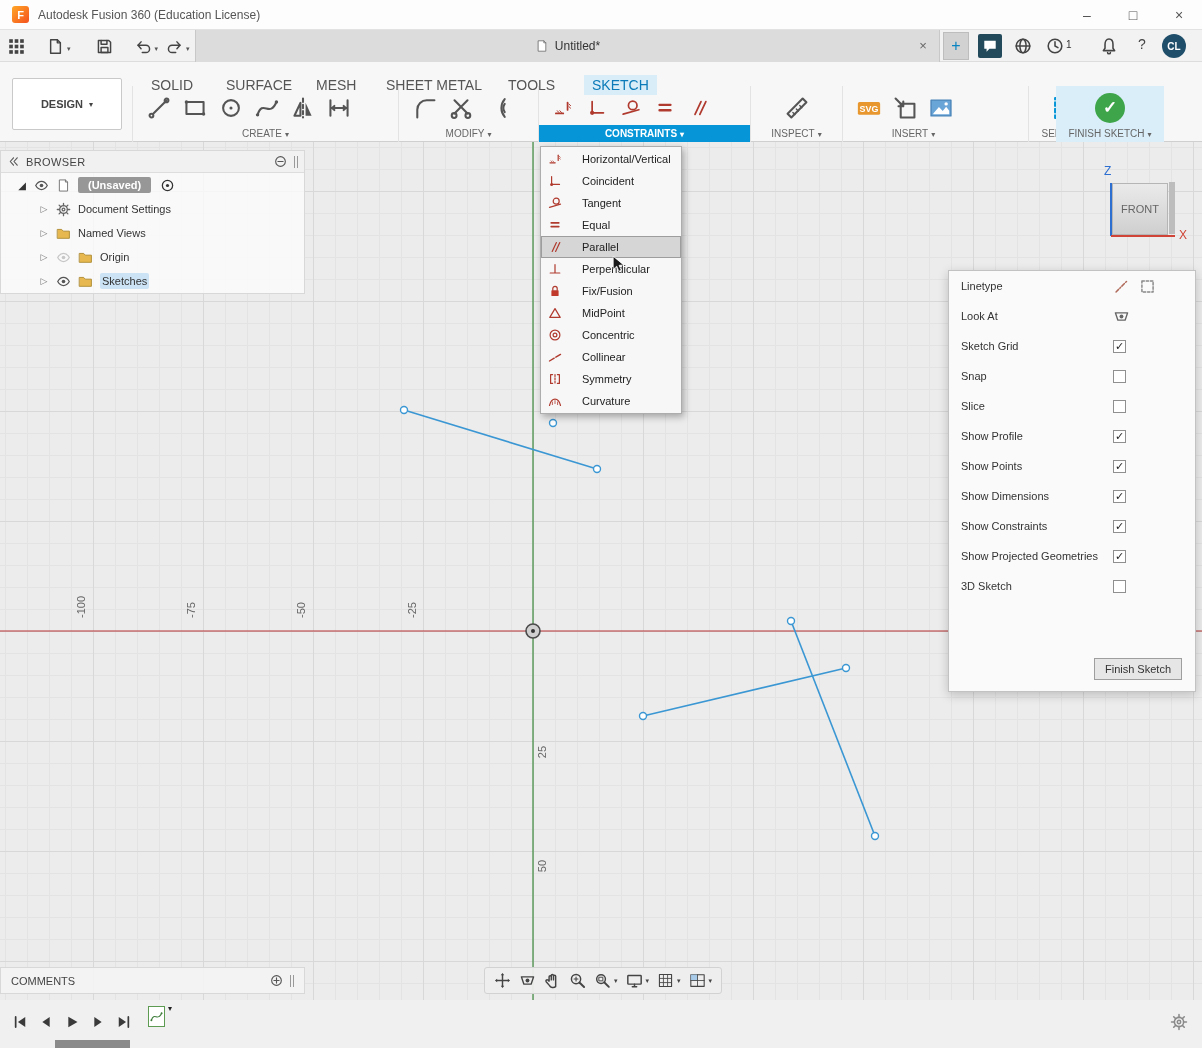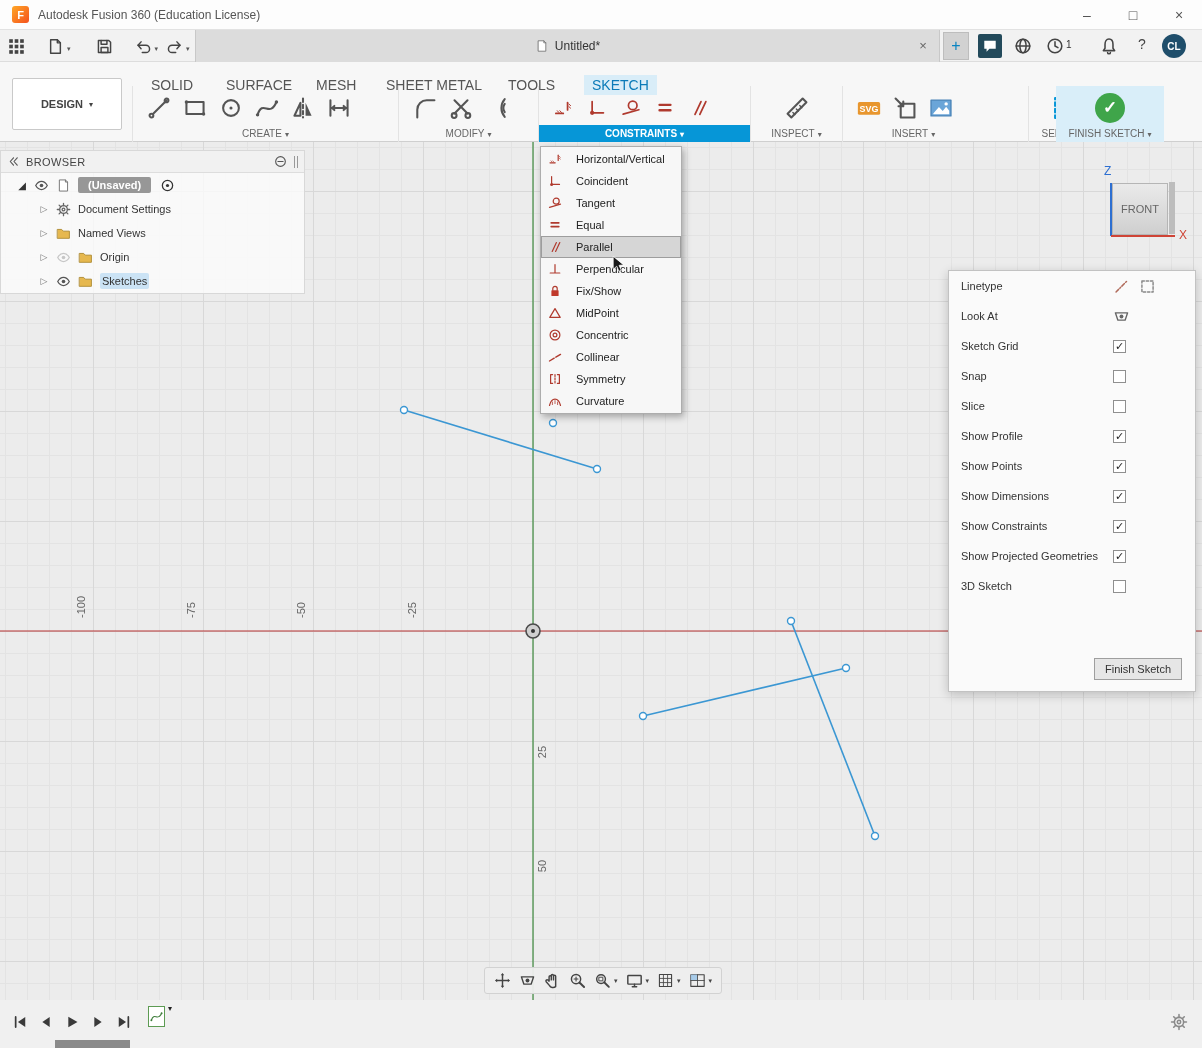--- a/index.html
+++ b/index.html
@@ -75,21 +75,21 @@
   .expander{color:#777;font-size:9px;width:10px;text-align:center;}
   .root-pill{background:#979797;color:#fff;font-weight:bold;padding:2px 10px;border-radius:2px;}
   .sel-pill{background:#cbe3f5;padding:2px 2px;border-radius:2px;}
   .beye{width:15px;height:15px;color:#555;}
   .beye.faint{opacity:.3;}
   .bico{width:15px;height:15px;color:#666;}
   .btarget{width:15px;height:15px;color:#333;margin-left:2px;}
 
   
   .cmenu{position:absolute;left:540px;top:146px;width:142px;background:#f7f7f7;border:1px solid #adadad;box-shadow:2px 3px 7px rgba(0,0,0,.3);z-index:40;padding:1px 0;}
-  .menu-item{height:22px;display:flex;align-items:center;gap:14px;padding:0 7px;color:#222;}
+  .menu-item{height:22px;display:flex;align-items:center;gap:20px;padding:0 7px;color:#222;}
   .menu-item.highlighted{background:#d6d6d6;box-shadow:inset 0 0 0 1px #9d9d9d;}
   .mi{width:14px;height:14px;color:#b03a2e;flex:none;}
 
   
   .palette{position:absolute;left:948px;top:270px;width:248px;height:422px;background:#fafafa;border:1px solid #c2c2c2;box-shadow:0 3px 10px rgba(0,0,0,.2);z-index:10;}
   .pheader{height:22px;display:flex;align-items:center;border-bottom:1px solid #e2e2e2;color:#333;padding:0 8px;gap:6px;}
   .pheader .spacer{margin-left:auto;}
   .psection{padding:10px 0 4px 8px;font-weight:bold;color:#222;}
   .psection .caret{font-size:9px;margin-right:5px;}
   .prow{height:30px;display:flex;align-items:center;padding-left:12px;color:#333;}
@@ -399,21 +399,21 @@
         <span class="mi" data-icon="perpendicular"><svg viewBox="0 0 14 14" width="100%" height="100%" fill="none" stroke="currentColor" stroke-width="1.2" stroke-linecap="round" stroke-linejoin="round" preserveAspectRatio="xMidYMid meet">
             <path d="M2.2 11 H11.8 M7 11 V2.6"></path>
           </svg></span>
         <span>Perpendicular</span>
       </div>
       <div class="menu-item">
         <span class="mi" data-icon="lock"><svg viewBox="0 0 14 14" width="100%" height="100%" fill="none" stroke="currentColor" stroke-width="1.2" stroke-linecap="round" stroke-linejoin="round" preserveAspectRatio="xMidYMid meet">
             <rect x="3.4" y="6.2" width="7.2" height="5.8" rx="0.6" fill="#c0392b" stroke="none"></rect>
             <path d="M4.8 6.2 V4.6 a2.2 2.2 0 0 1 4.4 0 V6.2"></path>
           </svg></span>
-        <span>Fix/Show</span>
+        <span>Fix/Fusion</span>
       </div>
       <div class="menu-item">
         <span class="mi" data-icon="midpoint"><svg viewBox="0 0 14 14" width="100%" height="100%" fill="none" stroke="currentColor" stroke-width="1.2" stroke-linecap="round" stroke-linejoin="round" preserveAspectRatio="xMidYMid meet">
             <path d="M7 2.6 L12.2 11.4 H1.8 Z"></path>
           </svg></span>
         <span>MidPoint</span>
       </div>
       <div class="menu-item">
         <span class="mi" data-icon="concentric"><svg viewBox="0 0 14 14" width="100%" height="100%" fill="none" stroke="currentColor" stroke-width="1.2" stroke-linecap="round" stroke-linejoin="round" preserveAspectRatio="xMidYMid meet">
             <circle cx="7" cy="7" r="4.9"></circle>
@@ -597,20 +597,30 @@
         <div class="prow">
           <span class="plab">3D Sketch</span>
           <span class="pctl">
             <span class="pcheck"></span>
           </span>
         </div>
       </div>
     <div class="pfinish">Finish Sketch</div>
   </div>
 
+  <div class="comments">
+    <span>COMMENTS</span>
+    <span class="bright" style="margin-left:auto;display:flex;gap:7px;align-items:center">
+      <span class="bhicon" data-icon="circle-plus"><svg viewBox="0 0 14 14" width="100%" height="100%" fill="none" stroke="currentColor" stroke-width="1.2" stroke-linecap="round" stroke-linejoin="round" preserveAspectRatio="xMidYMid meet">
+            <circle cx="7" cy="7" r="5.2"></circle>
+            <path d="M4.2 7 H9.8 M7 4.2 V9.8"></path>
+          </svg></span>
+      <span class="grip"></span>
+    </span>
+  </div>
 
   <div class="navbar">
     <span class="nicon" data-icon="pan"><svg viewBox="0 0 14 14" width="100%" height="100%" fill="none" stroke="currentColor" stroke-width="1.2" stroke-linecap="round" stroke-linejoin="round" preserveAspectRatio="xMidYMid meet">
           <path d="M7 2 V12 M2 7 H12"></path>
           <path d="M7 0.8 L5.6 2.6 H8.4 Z M7 13.2 L5.6 11.4 H8.4 Z M0.8 7 L2.6 5.6 V8.4 Z M13.2 7 L11.4 5.6 V8.4 Z" fill="currentColor" stroke="none"></path>
         </svg></span>
     <span class="nicon" data-icon="lookat"><svg viewBox="0 0 14 14" width="100%" height="100%" fill="none" stroke="currentColor" stroke-width="1.2" stroke-linecap="round" stroke-linejoin="round" preserveAspectRatio="xMidYMid meet">
           <path d="M2 4 H12 L10 10 H4 Z"></path>
           <circle cx="7" cy="7" r="1.6" fill="currentColor" stroke="none"></circle>
         </svg></span>

